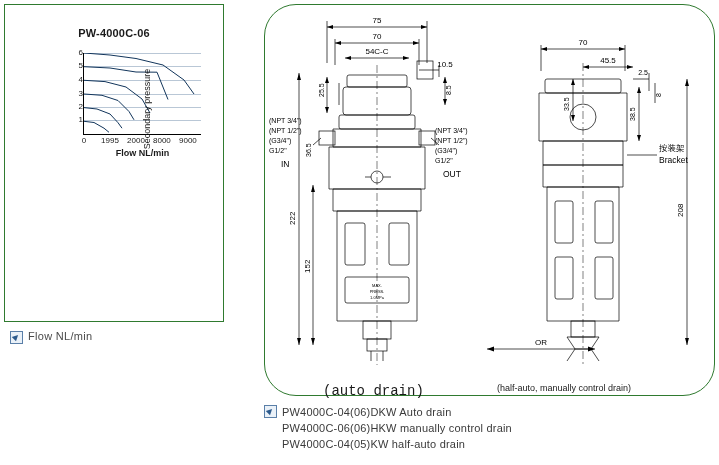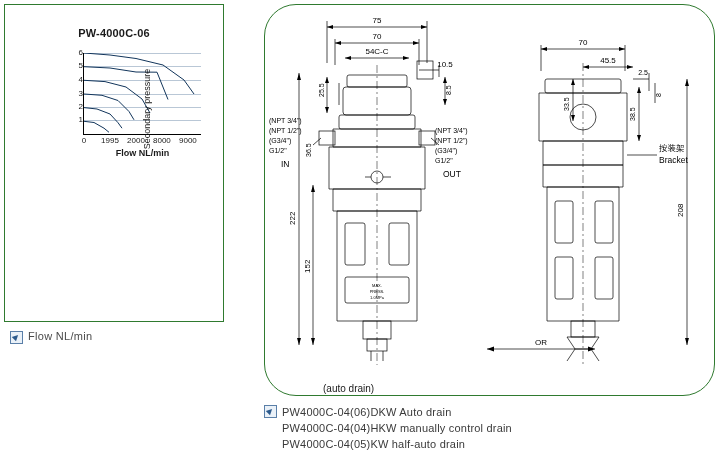--- a/index.html
+++ b/index.html
@@ -219,21 +219,21 @@
     <text class="dim-s" x="168" y="138">(NPT 1/2")</text>
     <text class="dim-s" x="168" y="148">(G3/4")</text>
     <text class="dim-s" x="168" y="158">G1/2"</text>
     <text class="lbl" x="176" y="172">OUT</text>
 
     <text style="font-size:4px" x="110" y="282" text-anchor="middle">MAX.</text>
     <text style="font-size:4px" x="110" y="288" text-anchor="middle">PRESS.</text>
     <text style="font-size:4px" x="110" y="294" text-anchor="middle">1.0MPa</text>
   </svg>
 
-  <div style="position:absolute;left:58px;top:378px;font-size:10px;">(auto drain)</div>
+  <div style="position:absolute;left:58px;top:378px;font-size:14px;font-family:Liberation Mono, monospace;">(auto drain)</div>
 
   <svg width="120" height="24" viewBox="0 0 120 24" style="position:absolute;left:218px;top:330px;">
     <g stroke="#000" stroke-width="0.7" fill="none">
       <line x1="4" y1="14" x2="112" y2="14"></line>
       <path d="M4,14 l7,-2.5 v5 z" fill="#000" stroke="none"></path>
       <path d="M112,14 l-7,-2.5 v5 z" fill="#000" stroke="none"></path>
     </g>
     <text class="dim" x="58" y="10" text-anchor="middle">OR</text>
   </svg>
 
@@ -293,22 +293,23 @@
     <text class="dim-s" x="138" y="70" text-anchor="middle">2.5</text>
     <text class="dim-s" x="156" y="92" transform="rotate(-90,156,92)">8</text>
     <text class="dim-s" x="64" y="106" transform="rotate(-90,64,106)">33.5</text>
     <text class="dim-s" x="130" y="116" transform="rotate(-90,130,116)">38.5</text>
     <text class="dim" x="178" y="212" transform="rotate(-90,178,212)">208</text>
 
     <text class="lbl" x="154" y="146">按装架</text>
     <text class="lbl" x="154" y="158">Bracket</text>
   </svg>
 
+  <div style="position:absolute;left:232px;top:378px;font-size:9px;">(half-auto, manually control drain)</div>
 </div>
 
 <div class="cap-row" style="left:264px;top:404px;">
   <div class="arrow-box"></div>
   <div class="cap-lines">
     <div>PW4000C-04(06)DKW Auto drain</div>
-    <div>PW4000C-04(04)HKW manually control drain</div>
+    <div>PW4000C-06(06)HKW manually control drain</div>
     <div>PW4000C-04(05)KW half-auto drain</div>
   </div>
 </div>
 
 </body></html>

